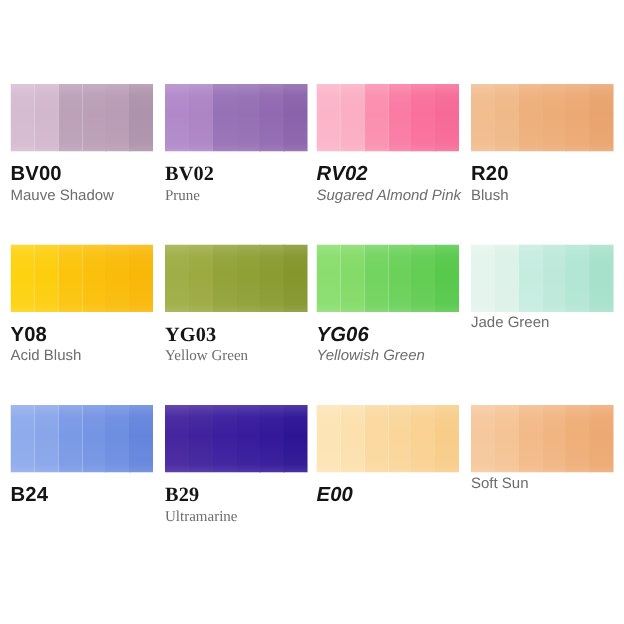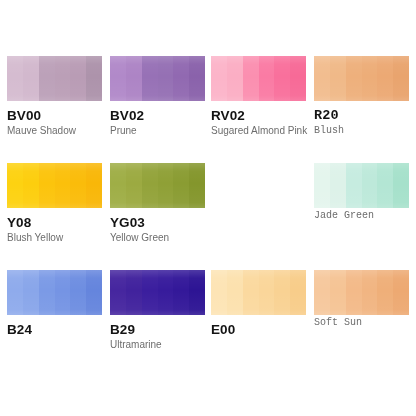--- a/index.html
+++ b/index.html
@@ -19,23 +19,23 @@
     position:absolute;
     left:0; top:0;
     width:416px; height:307px;
   }
   .swatch-cell {
     position:absolute;
     width:100px;
   }
   
   .col-0 { left:7px;   }
-  .col-1 { left:110px; }
-  .col-2 { left:211px; }
-  .col-3 { left:314px;font-family:Liberation Mono, monospace; }
+  .col-1 { left:110px;font-family:Liberation Serif, serif; }
+  .col-2 { left:211px;font-style:italic; }
+  .col-3 { left:314px; }
   
   .row-0 { top:56px;  }
   .row-1 { top:163px; }
   .row-2 { top:270px; }
 
   .swatch-chip {
     position:relative;
     width:95px;
     height:45px;
     overflow:hidden;
@@ -135,35 +135,48 @@
         <div class="swatch-chip">
           <div class="swatch-band" style="background: rgb(253, 210, 17); left: 0%; width: 17.2667%;"></div>
           <div class="swatch-band" style="background: rgb(253, 206, 14); left: 16.6667%; width: 17.2667%;"></div>
           <div class="swatch-band" style="background: rgb(252, 196, 12); left: 33.3333%; width: 17.2667%;"></div>
           <div class="swatch-band" style="background: rgb(251, 192, 11); left: 50%; width: 17.2667%;"></div>
           <div class="swatch-band" style="background: rgb(250, 188, 10); left: 66.6667%; width: 17.2667%;"></div>
           <div class="swatch-band" style="background: rgb(249, 183, 8); left: 83.3333%; width: 17.2667%;"></div>
           <div class="swatch-sheen"></div>
         </div>
         <div class="swatch-code">Y08</div>
-        <div class="swatch-name">Blush Yellow</div>
+        <div class="swatch-name">Acid Blush</div>
       </div>
       <div class="swatch-cell col-1 row-1">
         <div class="swatch-chip">
           <div class="swatch-band" style="background: rgb(159, 174, 70); left: 0%; width: 17.2667%;"></div>
           <div class="swatch-band" style="background: rgb(156, 170, 65); left: 16.6667%; width: 17.2667%;"></div>
           <div class="swatch-band" style="background: rgb(147, 163, 58); left: 33.3333%; width: 17.2667%;"></div>
           <div class="swatch-band" style="background: rgb(143, 160, 54); left: 50%; width: 17.2667%;"></div>
           <div class="swatch-band" style="background: rgb(138, 156, 50); left: 66.6667%; width: 17.2667%;"></div>
           <div class="swatch-band" style="background: rgb(132, 150, 44); left: 83.3333%; width: 17.2667%;"></div>
           <div class="swatch-sheen"></div>
         </div>
         <div class="swatch-code">YG03</div>
         <div class="swatch-name">Yellow Green</div>
       </div>
+      <div class="swatch-cell col-2 row-1">
+        <div class="swatch-chip">
+          <div class="swatch-band" style="background: rgb(138, 222, 110); left: 0%; width: 17.2667%;"></div>
+          <div class="swatch-band" style="background: rgb(132, 219, 104); left: 16.6667%; width: 17.2667%;"></div>
+          <div class="swatch-band" style="background: rgb(115, 212, 95); left: 33.3333%; width: 17.2667%;"></div>
+          <div class="swatch-band" style="background: rgb(107, 209, 90); left: 50%; width: 17.2667%;"></div>
+          <div class="swatch-band" style="background: rgb(99, 205, 84); left: 66.6667%; width: 17.2667%;"></div>
+          <div class="swatch-band" style="background: rgb(87, 201, 75); left: 83.3333%; width: 17.2667%;"></div>
+          <div class="swatch-sheen"></div>
+        </div>
+        <div class="swatch-code">YG06</div>
+        <div class="swatch-name">Yellowish Green</div>
+      </div>
       <div class="swatch-cell col-3 row-1">
         <div class="swatch-chip">
           <div class="swatch-band" style="background: rgb(228, 245, 237); left: 0%; width: 17.2667%;"></div>
           <div class="swatch-band" style="background: rgb(221, 242, 233); left: 16.6667%; width: 17.2667%;"></div>
           <div class="swatch-band" style="background: rgb(198, 236, 224); left: 33.3333%; width: 17.2667%;"></div>
           <div class="swatch-band" style="background: rgb(189, 233, 218); left: 50%; width: 17.2667%;"></div>
           <div class="swatch-band" style="background: rgb(179, 230, 212); left: 66.6667%; width: 17.2667%;"></div>
           <div class="swatch-band" style="background: rgb(166, 225, 203); left: 83.3333%; width: 17.2667%;"></div>
           <div class="swatch-sheen"></div>
         </div>

